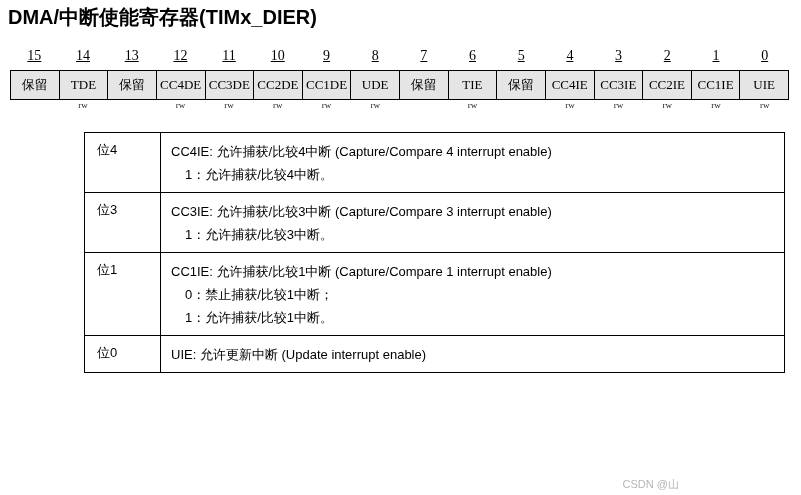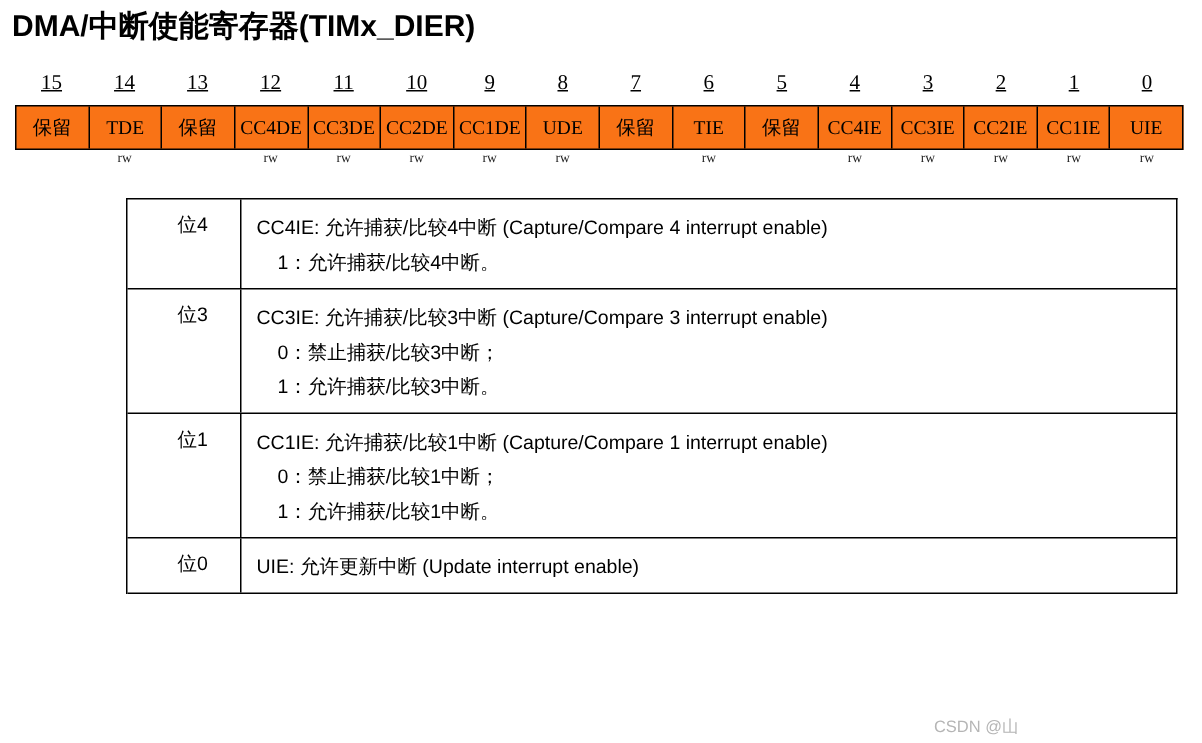--- a/index.html
+++ b/index.html
@@ -47,21 +47,21 @@
   }
   
   .reg-row {
     position: absolute;
     left: 10px;
     top: 70px;
     width: 779px;
     display: flex;
     border: 1px solid #000;
     box-sizing: border-box;
-    background: #f97316;
+    background: #e5e5e5;
   }
   .reg-cell {
     flex: 1 1 0;
     border-right: 1px solid #000;
     box-sizing: border-box;
     text-align: center;
     font-size: 13px;
     font-family: "Liberation Serif", serif;
     line-height: 28px;
     height: 28px;
@@ -104,21 +104,20 @@
     border-bottom: 1px solid #000;
     box-sizing: border-box;
   }
   .desc-bit {
     width: 76px;
     flex: 0 0 76px;
     border-right: 1px solid #000;
     box-sizing: border-box;
     padding: 8px 0 0 12px;
     font-size: 13px;
-    text-align: center;
   }
   .desc-body {
     flex: 1 1 auto;
     padding: 7px 0 6px 10px;
     box-sizing: border-box;
   }
   .desc-line {
     font-size: 13px;
     line-height: 23px;
     white-space: nowrap;
@@ -216,21 +215,20 @@
       <div class="desc-body">
         <div class="desc-line head"><span class="name">CC4IE:</span> <span class="rest">允许捕获/比较4中断 (Capture/Compare 4 interrupt enable)</span></div>
         <div class="desc-line opt">1：允许捕获/比较4中断。</div>
       </div>
     </div>
 
     <div class="desc-row">
       <div class="desc-bit">位3</div>
       <div class="desc-body">
         <div class="desc-line head"><span class="name">CC3IE:</span> <span class="rest">允许捕获/比较3中断 (Capture/Compare 3 interrupt enable)</span></div>
-        <div class="desc-line opt">0：禁止捕获/比较3中断；</div>
         <div class="desc-line opt">1：允许捕获/比较3中断。</div>
       </div>
     </div>
 
 
     <div class="desc-row">
       <div class="desc-bit">位1</div>
       <div class="desc-body">
         <div class="desc-line head"><span class="name">CC1IE:</span> <span class="rest">允许捕获/比较1中断 (Capture/Compare 1 interrupt enable)</span></div>
         <div class="desc-line opt">0：禁止捕获/比较1中断；</div>

